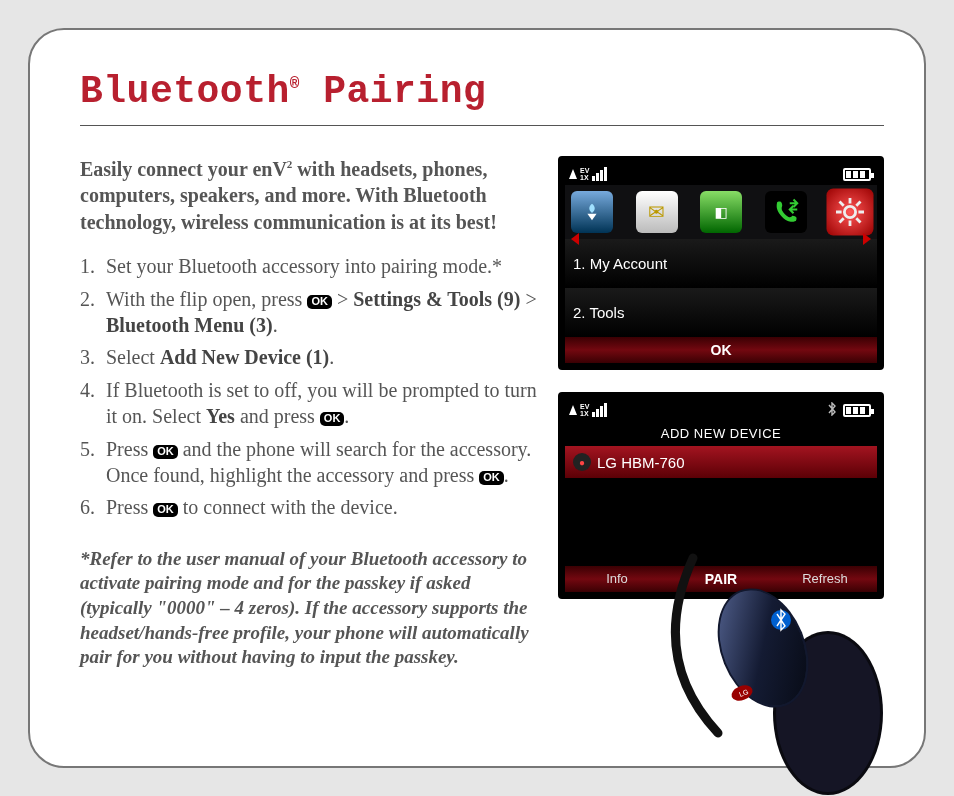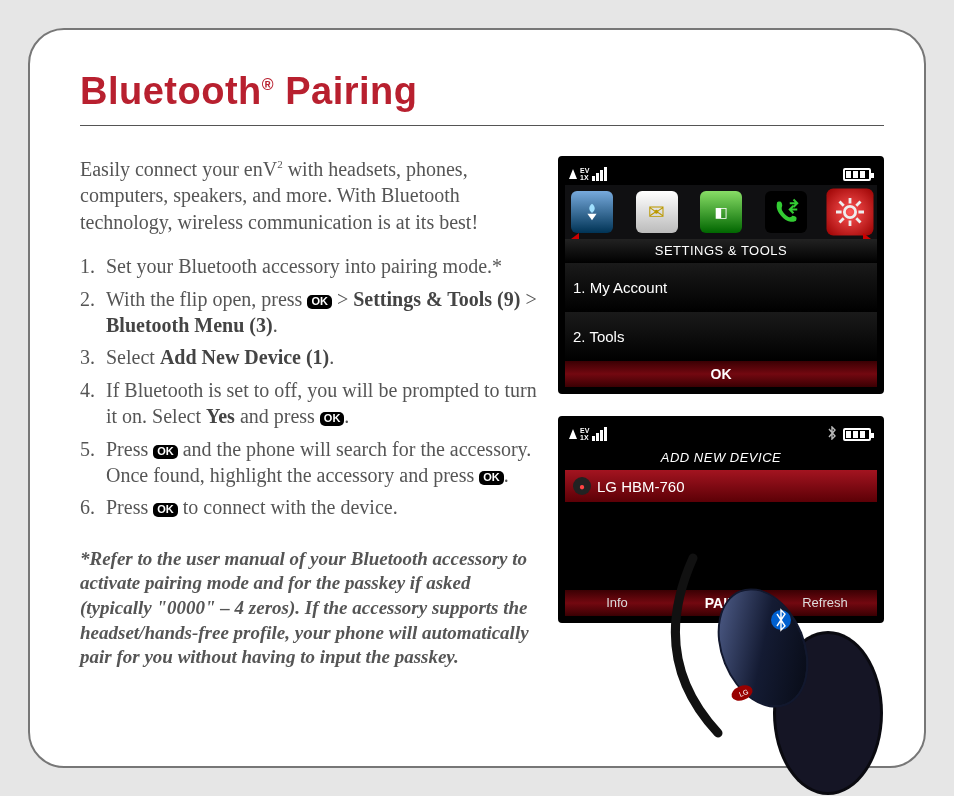--- a/index.html
+++ b/index.html
@@ -16,21 +16,21 @@
     left: 28px;
     top: 28px;
     width: 898px;
     height: 740px;
     background: #fff;
     border: 2px solid #777;
     border-radius: 36px;
     padding: 40px 40px 40px 50px;
   }
   .title {
-    font-family: Liberation Sans, sans-serif;
+    font-family: Liberation Mono, monospace;
     font-size: 38px;
     font-weight: bold;
     color: #b8202f;
     letter-spacing: 0.5px;
     margin-bottom: 4px;
   }
   .title sup { font-size: 16px; vertical-align: super; }
   .rule {
     border: none;
     border-top: 1.5px solid #555;
@@ -40,21 +40,21 @@
   .content {
     display: flex;
     gap: 18px;
   }
   .left {
     flex: 1;
     font-size: 20px;
     line-height: 1.32;
     color: #555;
   }
-  .intro { margin-bottom: 18px; }
+  .intro { margin-bottom: 18px; font-weight: bold; }
   .intro sup { font-size: 11px; vertical-align: super; }
   ol.steps { list-style: none; counter-reset: step; margin-bottom: 26px; }
   ol.steps li {
     counter-increment: step;
     position: relative;
     padding-left: 26px;
     margin-bottom: 6px;
   }
   ol.steps li::before {
     content: counter(step) ".";
@@ -158,21 +158,21 @@
   .ml { color:#fff; font-size:15px; padding:16px 8px; background:linear-gradient(#1a1a1a,#000);}
   .ml.sel { background: linear-gradient(#b01520,#6a0008); }
   .softbar {
     background: linear-gradient(#3a0003,#730810,#3a0003);
     color:#fff; font-size:14px; text-align:center; padding:5px 0;
     display:flex;
   }
   .softbar .sk { flex:1; font-size:13px; color:#ddd;}
   .softbar .skc{ flex:1; color:#fff; font-weight:bold;}
   .addtitle {
-    background:#000;color:#fff;font-size:13px;text-align:center;padding:5px 0;letter-spacing:0.5px;font-style:italic;
+    background:#000;color:#fff;font-size:13px;text-align:center;padding:5px 0;letter-spacing:0.5px;
   }
   .devrow {
     background: linear-gradient(#a31420,#5c0006);
     color:#fff; font-size:15px; padding:7px 8px;
     display:flex;align-items:center;gap:6px;
   }
   .devico{width:18px;height:18px;border-radius:50%;background:#222;display:inline-flex;align-items:center;justify-content:center;color:#f44;font-size:10px;}
   .blackfill{background:#000;height:88px;}
 
   
@@ -272,21 +272,20 @@
                   <line x1="4.5" y1="4.5" x2="7.5" y2="7.5"></line>
                   <line x1="16.5" y1="16.5" x2="19.5" y2="19.5"></line>
                   <line x1="4.5" y1="19.5" x2="7.5" y2="16.5"></line>
                   <line x1="16.5" y1="7.5" x2="19.5" y2="4.5"></line>
                 </g>
               </svg>
           </span>
         </div>
         <div class="arrow-l"></div>
         <div class="arrow-r"></div>
-        <div class="section-label">SETTINGS &amp; TOOLS</div>
         <div class="ml">1. My Account</div>
         <div class="ml">2. Tools</div>
         <div class="softbar">
           <span class="sk"></span>
           <span class="skc">OK</span>
           <span class="sk"></span>
         </div>
       </div>
 
       <div class="screen">

